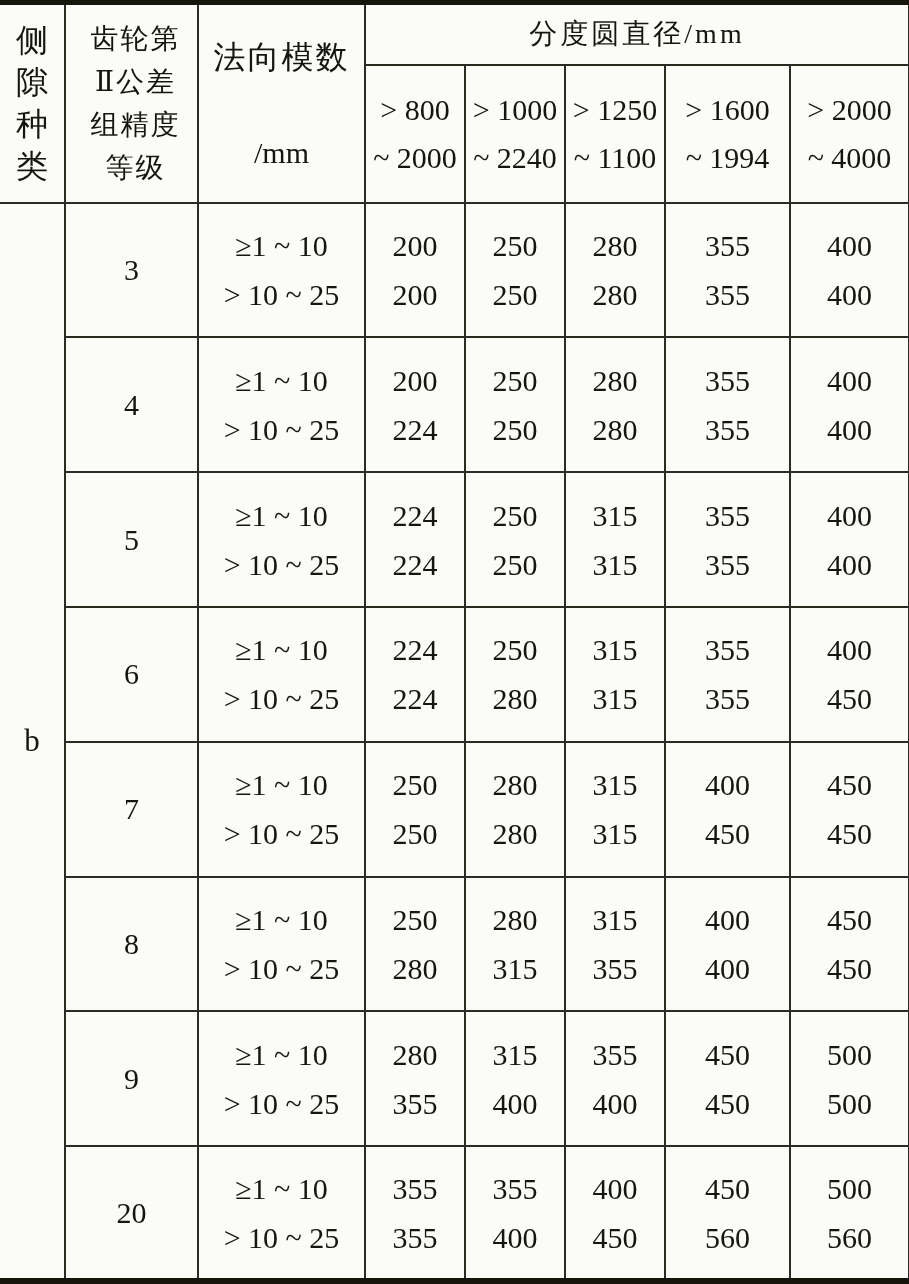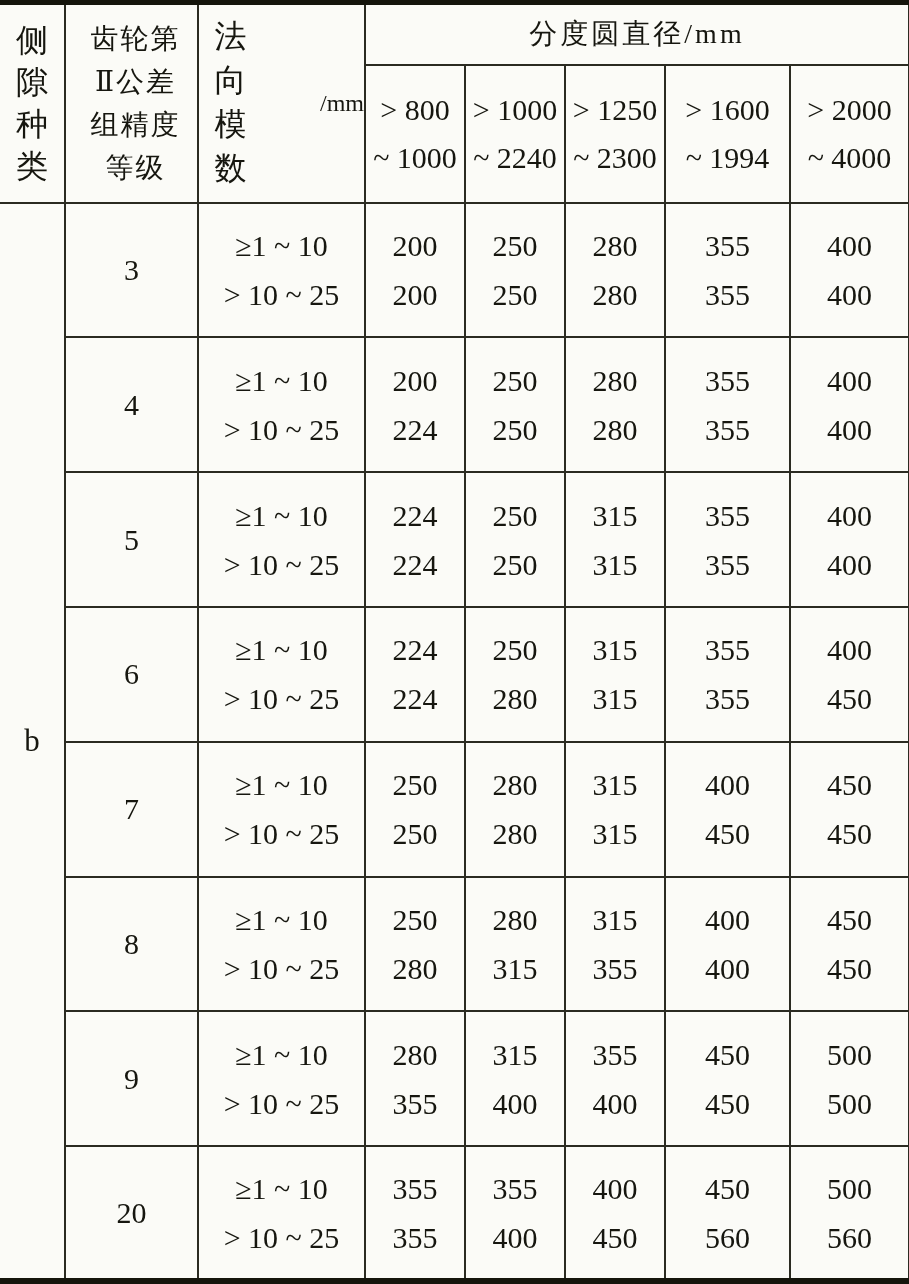--- a/index.html
+++ b/index.html
@@ -25,23 +25,23 @@
     font-weight: normal;
     background: #fbfbf7;
   }
   .no-left { border-left: none; }
   tr.hrow-a { height: 62px; }
   tr.hrow-b { height: 138px; }
   tbody tr { height: 134px; }
 
   .vhead div { font-size: 32px; line-height: 42px; }
   .ghead div { font-size: 28px; line-height: 43px; letter-spacing: 2px; padding-left: 8px; }
-  .mod-head { display: flex; align-items: center; gap: 56px; }
+  .mod-head { display: flex; flex-direction: column; align-items: center; gap: 56px; }
   .mod-head .t { font-size: 32px; letter-spacing: 2px; }
-  .mod-head .u { font-size: 24px; }
+  .mod-head .u { font-size: 30px; }
   .dia-title { font-size: 28px; letter-spacing: 3px; }
   .range div { font-size: 30px; line-height: 48px; white-space: nowrap; }
   td.grade { font-size: 30px; }
   td.mod div, td.val div { font-size: 30px; line-height: 49px; white-space: nowrap; }
   td.bcell { font-size: 31px; }
 </style>
 </head>
 <body>
 
 <table class="sheet">
@@ -73,29 +73,29 @@
         <div class="mod-head">
           <div class="t">法向模数</div>
           <div class="u">/mm</div>
         </div>
       </th>
       <th colspan="5" class="dia-title">分度圆直径/mm</th>
     </tr>
     <tr class="hrow-b">
       <th class="range">
         <div>&gt; 800</div>
-        <div>~ 1000</div>
+        <div>~ 2000</div>
       </th>
       <th class="range">
         <div>&gt; 1000</div>
         <div>~ 2240</div>
       </th>
       <th class="range">
         <div>&gt; 1250</div>
-        <div>~ 2300</div>
+        <div>~ 1100</div>
       </th>
       <th class="range">
         <div>&gt; 1600</div>
         <div>~ 1994</div>
       </th>
       <th class="range">
         <div>&gt; 2000</div>
         <div>~ 4000</div>
       </th>
     </tr>

